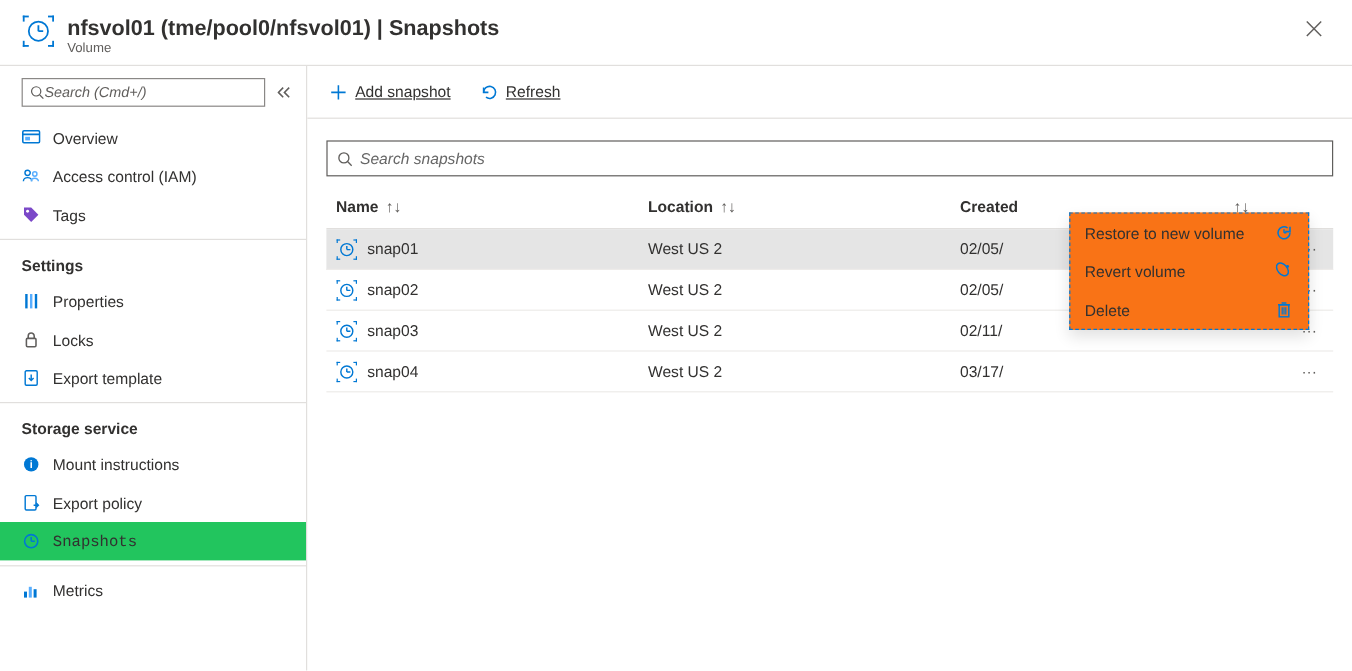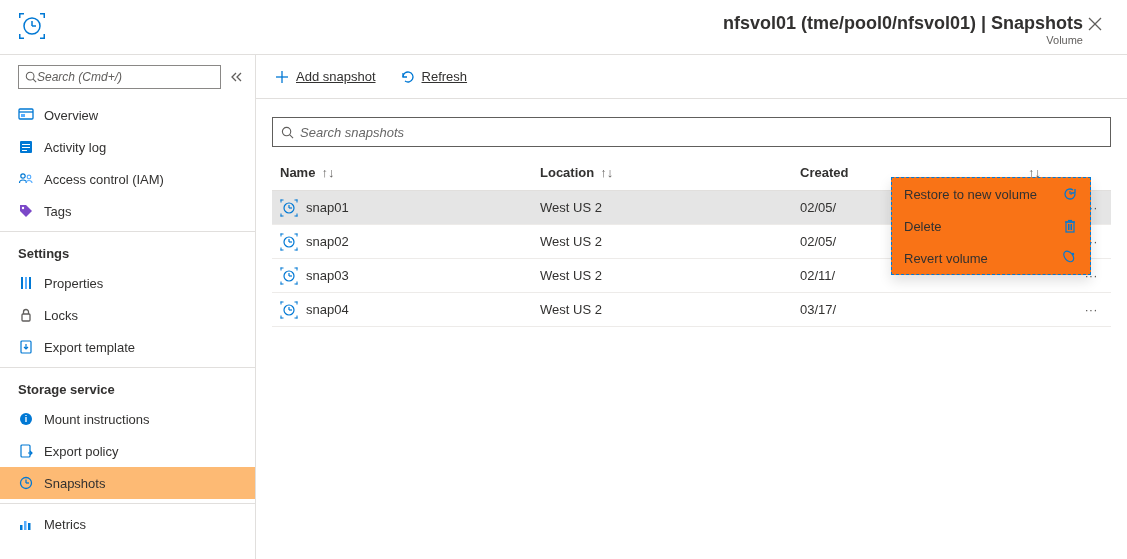--- a/index.html
+++ b/index.html
@@ -19,21 +19,21 @@
   display: flex;
   align-items: flex-start;
   padding: 12px 20px 8px 18px;
   border-bottom: 1px solid #e1dfdd;
 }
 .header-icon {
   width: 28px; height: 28px;
   margin-right: 10px;
   flex-shrink: 0;
 }
-.header-titles { flex: 1; text-align: right; }
+.header-titles { flex: 1; }
 .header-title { font-size: 18px; font-weight: 600; line-height: 22px; }
 .header-sub { font-size: 11px; color: #605e5c; }
 .close-btn {
   width: 24px; height: 24px;
   display: flex; align-items: center; justify-content: center;
   color: #605e5c; cursor: pointer;
 }
 
 
 .body { display: flex; flex: 1; overflow: hidden; }
@@ -75,21 +75,21 @@
 .menu-item {
   display: flex;
   align-items: center;
   height: 32px;
   padding: 0 18px;
   gap: 10px;
   cursor: pointer;
   border-top: 1px solid transparent;
   border-bottom: 1px solid transparent;
 }
-.menu-item.active { background:#fdba74; }
+.menu-item.active { background:#22c55e;font-family:Liberation Mono, monospace; }
 .menu-item .mi-icon { width:16px; height:16px; flex-shrink:0; display:flex; align-items:center; justify-content:center;}
 .sep { border-top: 1px solid #e1dfdd; margin: 4px 0; }
 
 
 .main { flex:1; display:flex; flex-direction:column; overflow:hidden; position:relative; }
 .toolbar {
   display:flex; align-items:center;
   height:44px;
   padding: 0 8px;
   border-bottom: 1px solid #e1dfdd;
@@ -208,31 +208,20 @@
       <div id="sidebar-groups">
           <div class="menu-item">
             <span class="mi-icon">
               <svg viewBox="0 0 16 16" width="16" height="16">
                 <rect x="1" y="2" width="14" height="10" rx="1" fill="none" stroke="#0078d4" stroke-width="1.3"></rect>
                 <line x1="1" y1="5" x2="15" y2="5" stroke="#0078d4" stroke-width="1.3"></line>
                 <rect x="3" y="7" width="4" height="3" fill="#58aeff"></rect>
               </svg>
             </span>
             <span>Overview</span>
-          </div>
-          <div class="menu-item">
-            <span class="mi-icon">
-              <svg viewBox="0 0 16 16" width="16" height="16">
-                <rect x="2" y="2" width="12" height="12" rx="1" fill="#0078d4"></rect>
-                <rect x="4" y="5" width="8" height="1" fill="#fff"></rect>
-                <rect x="4" y="8" width="8" height="1" fill="#fff"></rect>
-                <rect x="4" y="11" width="5" height="1" fill="#fff"></rect>
-              </svg>
-            </span>
-            <span>Activity log</span>
           </div>
           <div class="menu-item">
             <span class="mi-icon">
               <svg viewBox="0 0 16 16" width="16" height="16">
                 <circle cx="5" cy="5" r="2.2" fill="none" stroke="#0078d4" stroke-width="1.2"></circle>
                 <path d="M1.5 12 a3.5 3 0 0 1 7 0" fill="none" stroke="#0078d4" stroke-width="1.2"></path>
                 <circle cx="11" cy="6" r="1.8" fill="none" stroke="#58aeff" stroke-width="1.2"></circle>
                 <path d="M8 12 a3 2.5 0 0 1 6 0" fill="none" stroke="#58aeff" stroke-width="1.2"></path>
               </svg>
             </span>
@@ -470,40 +459,40 @@
             <span class="cm-icon">
               <svg viewBox="0 0 16 16" width="16" height="16">
                   <path d="M13 8 a5 5 0 1 1 -2 -4" fill="none" stroke="#0078d4" stroke-width="1.3"></path>
                   <path d="M13 3 L13 7 L9 7" fill="none" stroke="#0078d4" stroke-width="1.3"></path>
                   <line x1="8" y1="8" x2="8" y2="5" stroke="#0078d4" stroke-width="1.2"></line>
                   <line x1="8" y1="8" x2="10" y2="8" stroke="#0078d4" stroke-width="1.2"></line>
                 </svg>
             </span>
           </div>
           <div class="cm-item">
+            <span>Revert volume</span>
+            <span class="cm-icon">
+              <svg viewBox="0 0 16 16" width="16" height="16">
+                  <ellipse cx="8" cy="6" rx="4" ry="6" fill="none" stroke="#0078d4" stroke-width="1.2" transform="rotate(-40 8 8)"></ellipse>
+                  <circle cx="11" cy="4" r="1.2" fill="#0078d4"></circle>
+                </svg>
+            </span>
+          </div>
+          <div class="cm-item">
             <span>Delete</span>
             <span class="cm-icon">
               <svg viewBox="0 0 16 16" width="16" height="16">
                   <rect x="4" y="4" width="8" height="10" fill="none" stroke="#0078d4" stroke-width="1.2"></rect>
                   <line x1="3" y1="4" x2="13" y2="4" stroke="#0078d4" stroke-width="1.2"></line>
                   <line x1="6" y1="2.5" x2="10" y2="2.5" stroke="#0078d4" stroke-width="1.2"></line>
                   <line x1="6.5" y1="6" x2="6.5" y2="12" stroke="#0078d4" stroke-width="1"></line>
                   <line x1="8" y1="6" x2="8" y2="12" stroke="#0078d4" stroke-width="1"></line>
                   <line x1="9.5" y1="6" x2="9.5" y2="12" stroke="#0078d4" stroke-width="1"></line>
                 </svg>
             </span>
           </div>
-          <div class="cm-item">
-            <span>Revert volume</span>
-            <span class="cm-icon">
-              <svg viewBox="0 0 16 16" width="16" height="16">
-                  <ellipse cx="8" cy="6" rx="4" ry="6" fill="none" stroke="#0078d4" stroke-width="1.2" transform="rotate(-40 8 8)"></ellipse>
-                  <circle cx="11" cy="4" r="1.2" fill="#0078d4"></circle>
-                </svg>
-            </span>
-          </div>
         </div>
 
       </div>
     </div>
 
   </div>
 </div>
 
 </body></html>

